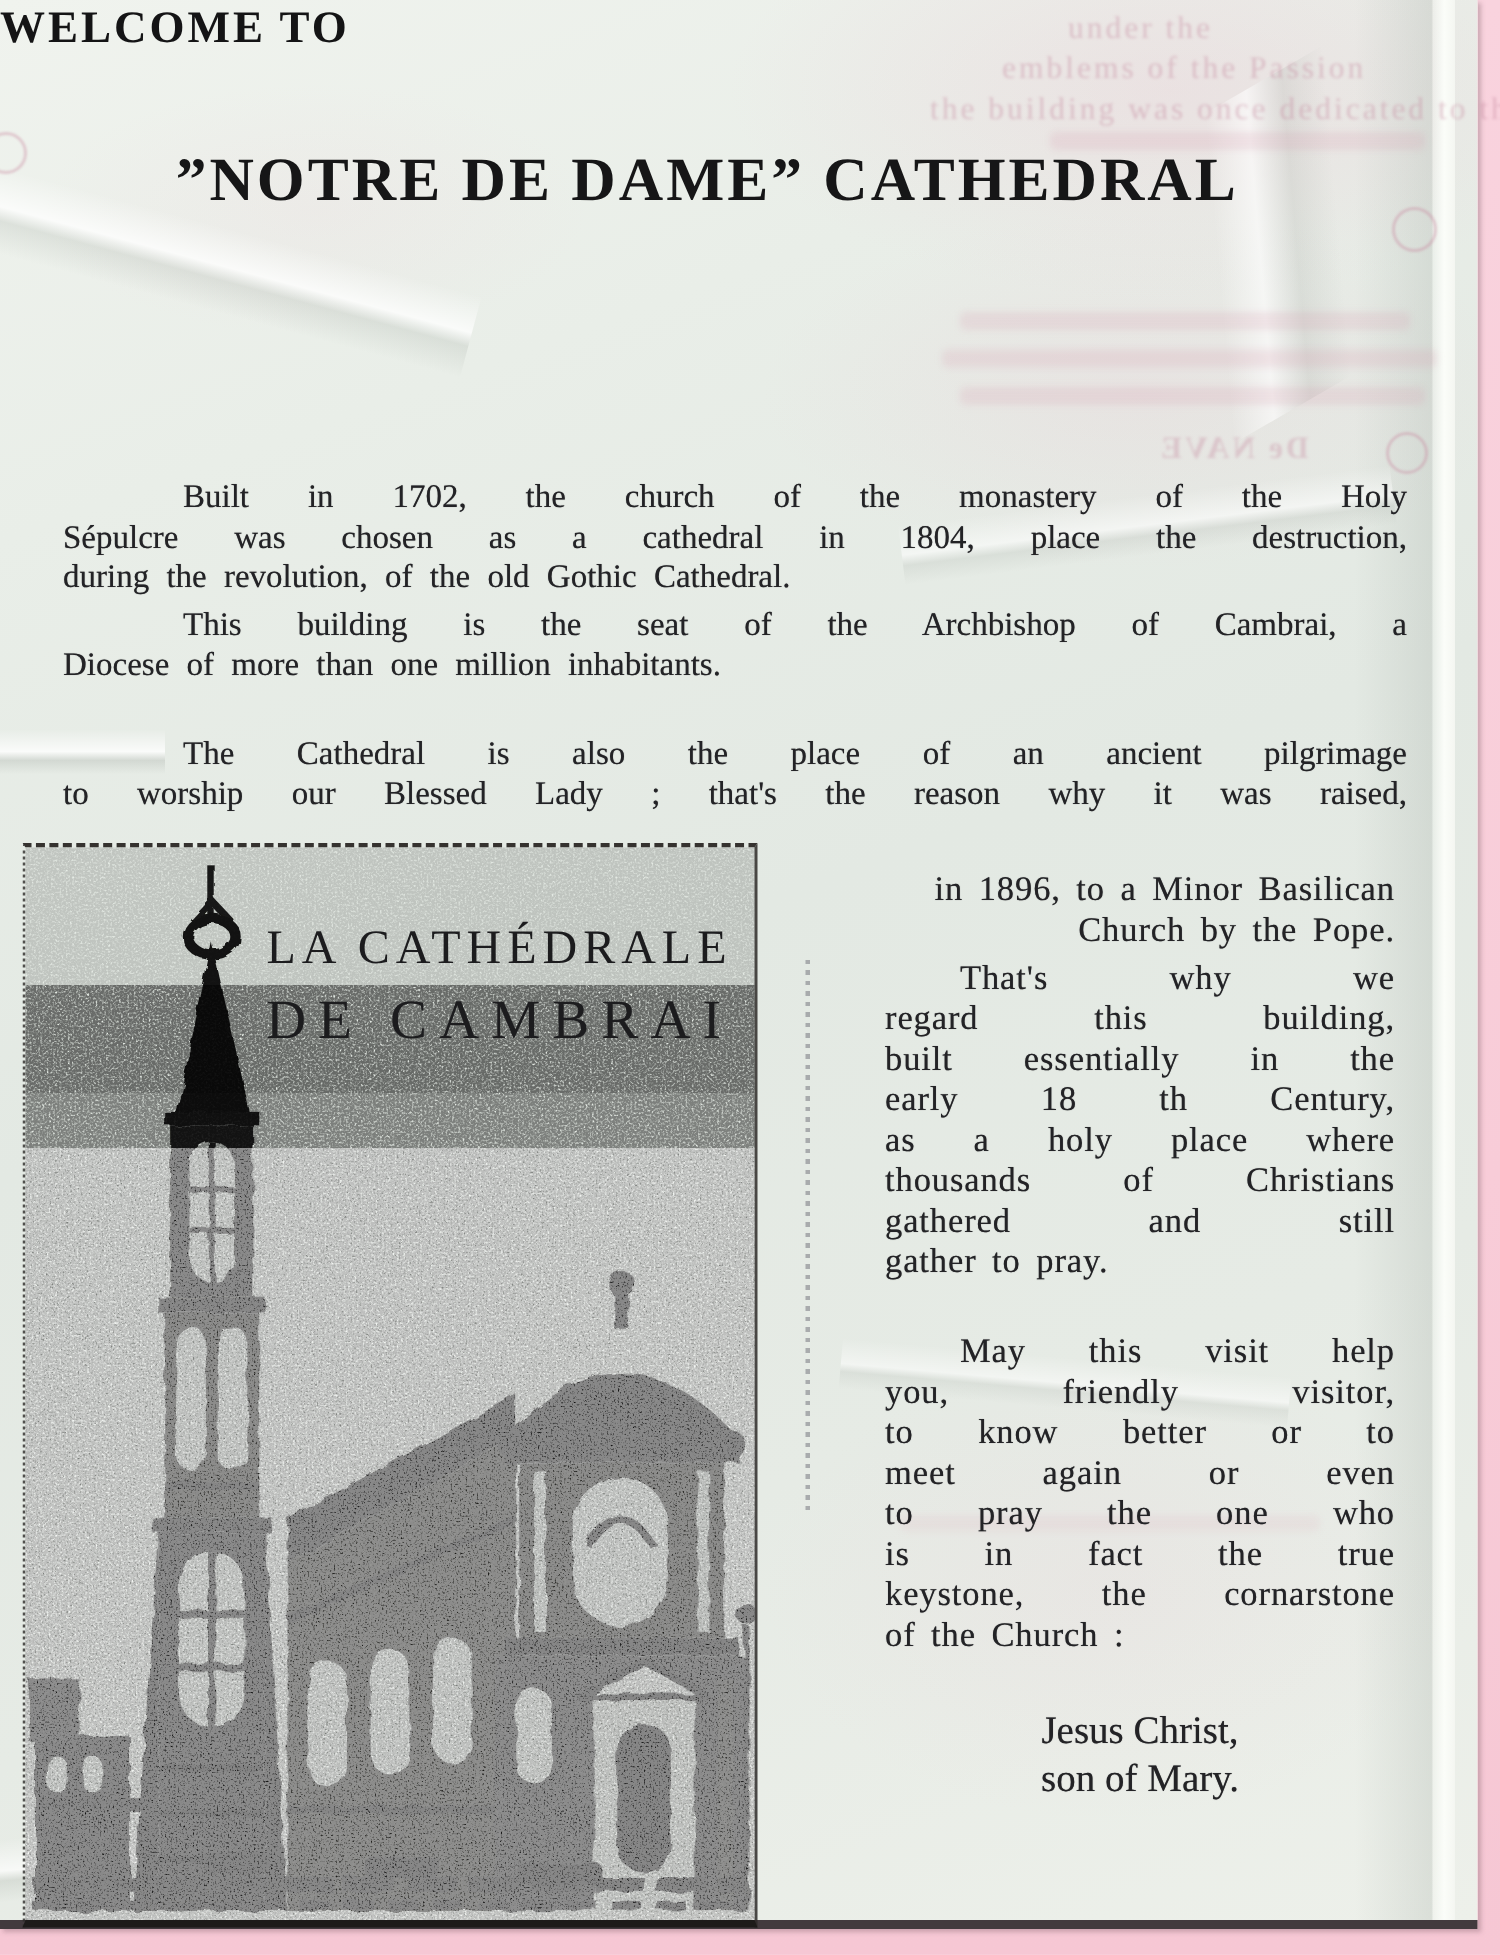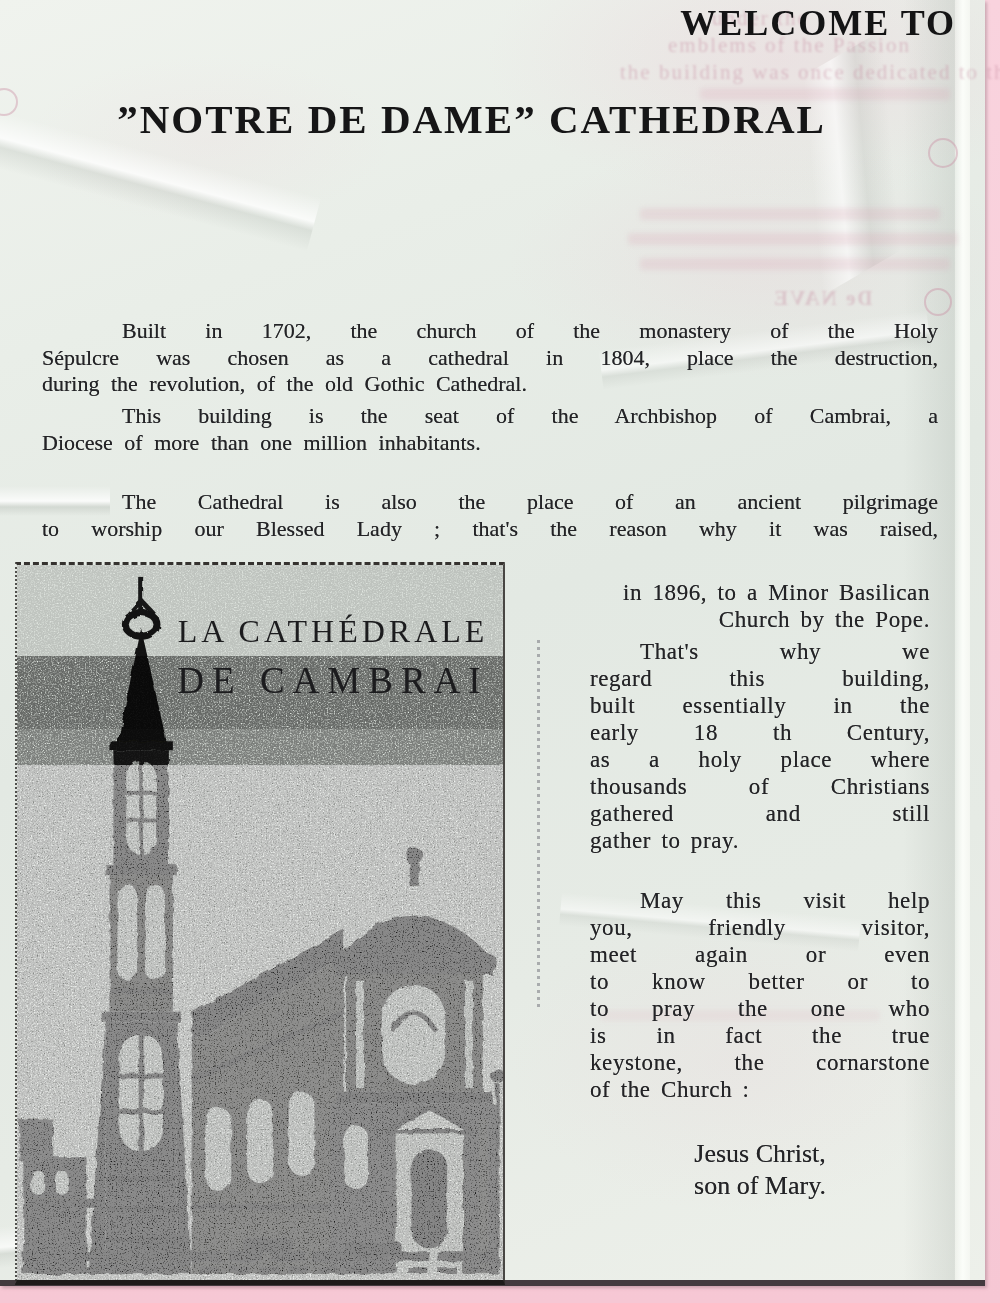--- a/index.html
+++ b/index.html
@@ -52,21 +52,21 @@
   .smudge.s3{left:628px;top:233px;width:330px;height:12px;}
   .smudge.s4{left:640px;top:258px;width:310px;height:12px;}
   .smudge.s5{left:600px;top:1010px;width:280px;height:11px;opacity:.6;}
   .circlemark{position:absolute;border:2px solid rgba(200,135,158,.38);border-radius:50%;filter:blur(.6px);}
   .circlemark.m1{left:928px;top:138px;width:26px;height:26px;}
   .circlemark.m2{left:924px;top:288px;width:24px;height:24px;}
   .circlemark.m3{left:-10px;top:88px;width:24px;height:24px;}
 
   
   .title1{position:absolute;left:0;top:2px;width:1000px;padding-right:44px;box-sizing:border-box;
-    text-align:right;font-size:36px;font-weight:bold;letter-spacing:2px;color:#141415;}
+    text-align:left;font-size:30px;font-weight:bold;letter-spacing:2px;color:#141415;}
   .title2{position:absolute;left:0;top:95px;width:1000px;padding-right:57px;box-sizing:border-box;
     text-align:center;font-size:41px;font-weight:bold;letter-spacing:2px;color:#161617;}
 
   
   .tl{color:#232326;text-shadow:0 0 .5px rgba(35,35,38,.65);}
   .leftcol{position:absolute;left:42px;width:896px;font-size:22px;line-height:26.5px;word-spacing:6px;}
   .leftcol .jl{text-align:justify;text-align-last:justify;}
   .leftcol .first{text-indent:80px;}
   .blk-p1{top:318px;}
   .blk-p2{top:403px;}
@@ -153,22 +153,22 @@
       <div class="tl jl">built essentially in the</div>
       <div class="tl jl">early 18 th Century,</div>
       <div class="tl jl">as a holy place where</div>
       <div class="tl jl">thousands of Christians</div>
       <div class="tl jl">gathered and still</div>
       <div class="tl">gather to pray.</div>
     </div>
     <div class="rcol blk-p5 rightcol-line">
       <div class="tl jl firstr">May this visit help</div>
       <div class="tl jl">you, friendly visitor,</div>
+      <div class="tl jl">to know better or to</div>
       <div class="tl jl">meet again or even</div>
-      <div class="tl jl">to know better or to</div>
       <div class="tl jl">to pray the one who</div>
       <div class="tl jl">is in fact the true</div>
       <div class="tl jl">keystone, the cornarstone</div>
       <div class="tl">of the Church :</div>
     </div>
     <div class="rcol blk-closing">
       <div class="tl">Jesus Christ,</div>
       <div class="tl">son of Mary.</div>
     </div>
 

